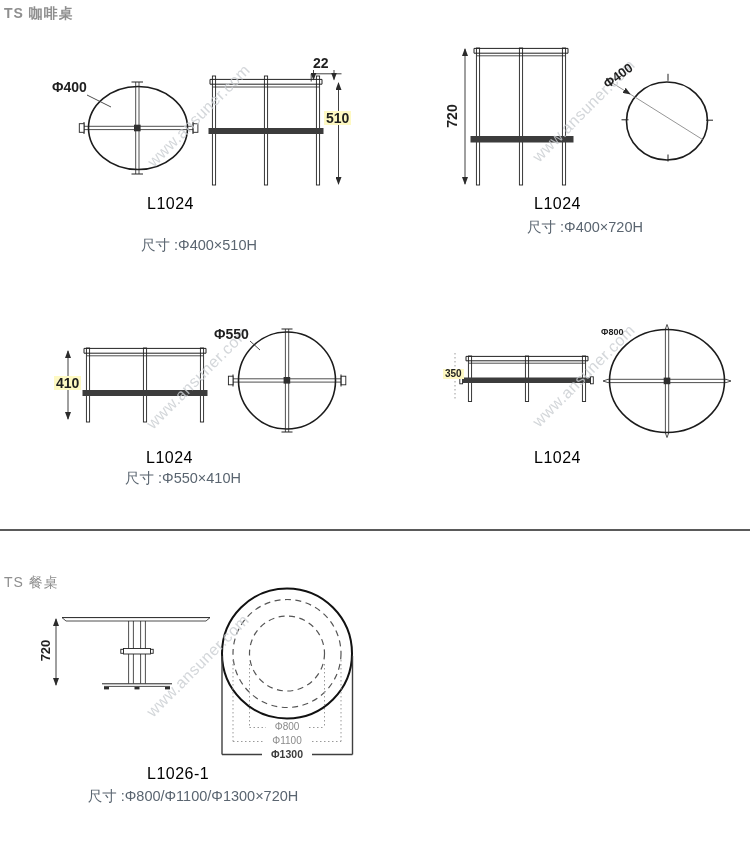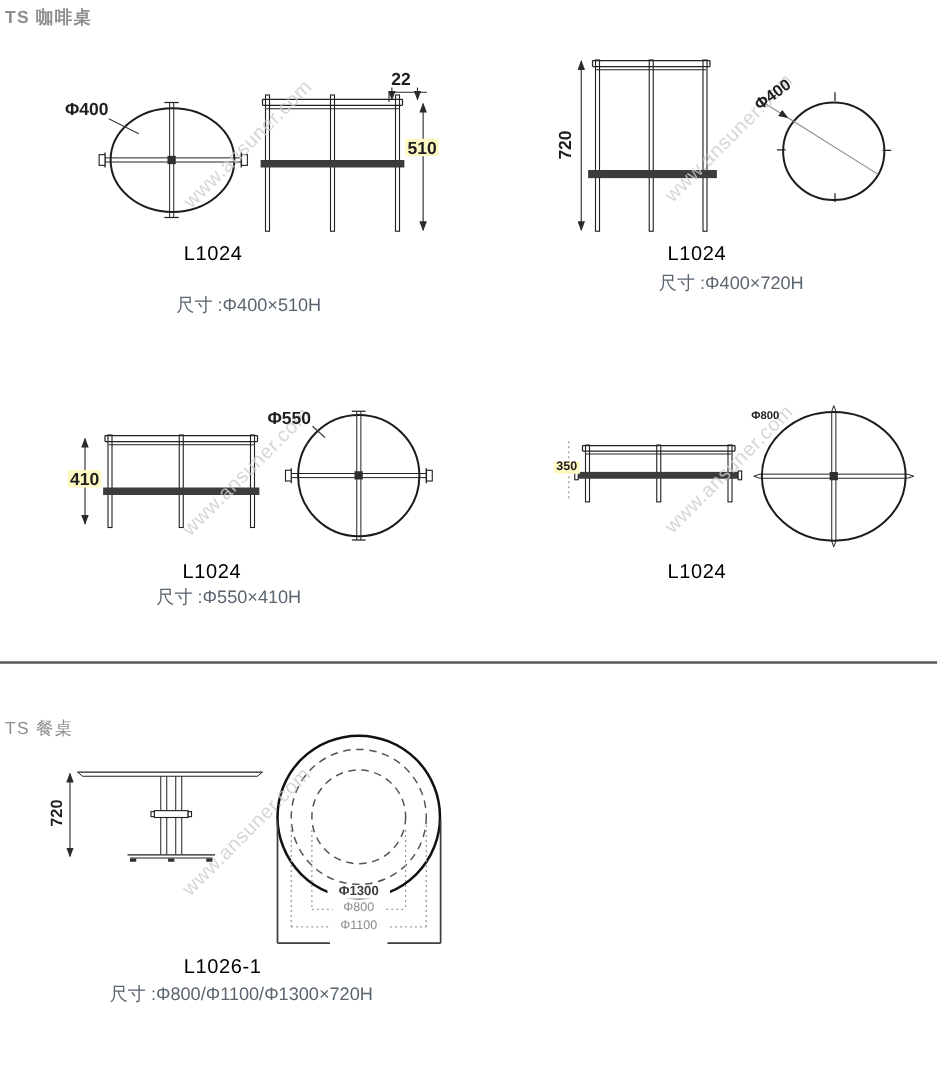--- a/index.html
+++ b/index.html
@@ -229,17 +229,17 @@
   <div class="abs model" style="left:146px;top:450px;width:100px;">L1024</div>
   <div class="abs spec" style="left:83px;top:471px;width:200px;">尺寸 :Φ550×410H</div>
 
   <span class="abs dim dim-sm onln" style="left:443px;top:369px;">350</span>
   <span class="abs dim dim-xs" style="left:601px;top:328px;">Φ800</span>
   <div class="abs model" style="left:534px;top:450px;width:100px;">L1024</div>
 
   <span class="abs dim rot90" style="left:25px;top:644px;width:40px;font-size:13px;">720</span>
   <div class="abs bracket-lbl" style="left:266px;top:722px;width:42px;">Φ800</div>
   <div class="abs bracket-lbl" style="left:263px;top:736px;width:48px;">Φ1100</div>
-  <div class="abs bracket-lbl dark" style="left:262px;top:708px;width:50px;">Φ1300</div>
+  <div class="abs bracket-lbl dark" style="left:262px;top:749px;width:50px;">Φ1300</div>
   <div class="abs model" style="left:147px;top:766px;width:100px;">L1026-1</div>
   <div class="abs spec" style="left:62px;top:789px;width:262px;">尺寸 :Φ800/Φ1100/Φ1300×720H</div>
 
 </div>
 
 </body></html>

